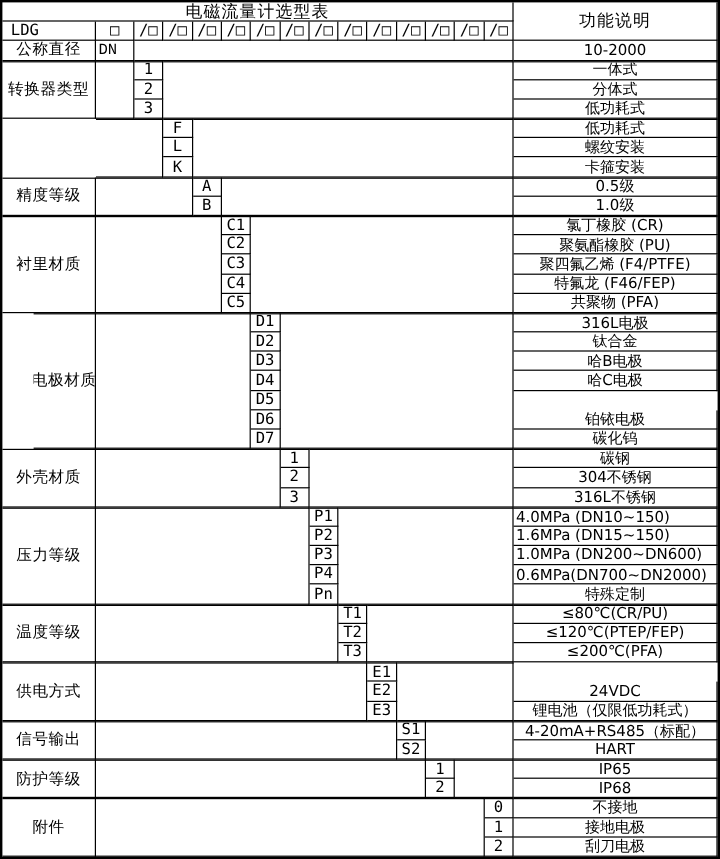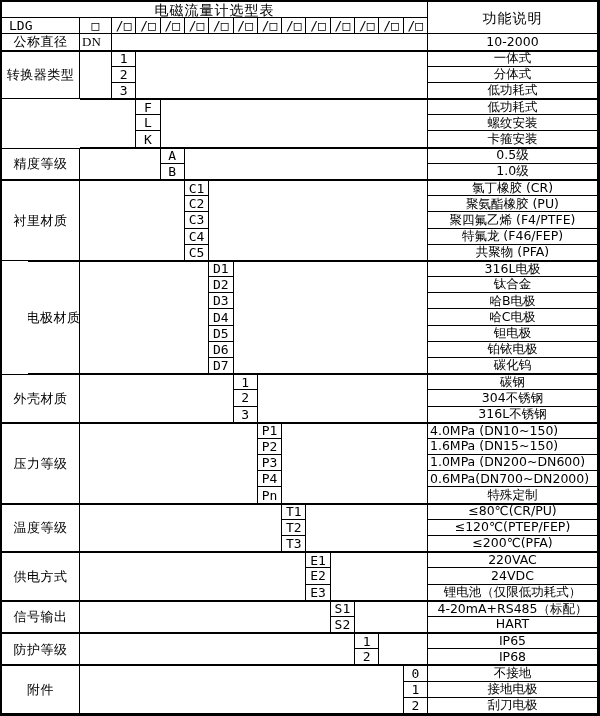--- a/index.html
+++ b/index.html
@@ -29,21 +29,21 @@
     line-height: 1;
   }
   .gt { border-top: 1px solid #000; }           
   .title-cell { grid-column: 1 / 16; grid-row: 1; font-size: 14px; letter-spacing: 1px; }
   .func-header { grid-column: 16; grid-row: 1 / 3; font-size: 14px; letter-spacing: 1px; }
   .ldg { grid-column: 1; grid-row: 2; justify-content: flex-start; padding-left: 7px;
          font-family: "DejaVu Sans Mono", "Liberation Mono", monospace; }
   .model-box { grid-column: 2; grid-row: 2; font-size: 13px; }
   .dn-label { grid-column: 1; grid-row: 3; }
   .dn-code  { grid-column: 2; grid-row: 3; justify-content: flex-start; padding-left: 2px;
-              font-family: Liberation Serif, serif; }
+              font-family: Liberation Mono, monospace; }
   .dn-empty { grid-column: 3 / span 13; grid-row: 3; }
   .dn-desc  { grid-column: 16; grid-row: 3; }
   .box  { font-size: 13px; font-family: "DejaVu Sans Mono", "Liberation Mono", monospace; }
   .code { font-family: "DejaVu Sans Mono", "Liberation Mono", monospace; font-size: 13px; }
   .label { font-size: 13px; letter-spacing: 0.5px; }
   .desc  { font-size: 12.5px; }
   .left  { justify-content: flex-start; padding-left: 2px; text-align: right; }
 </style>
 </head>
 <body>
@@ -111,21 +111,20 @@
     <div class="cell gt" style="grid-area: 17 / 2 / span 7 / span 5;"></div>
     <div class="cell code gt" style="grid-area: 17 / 7;">D1</div>
     <div class="cell desc gt" style="grid-area: 17 / 16;">316L电极</div>
     <div class="cell code" style="grid-area: 18 / 7;">D2</div>
     <div class="cell desc" style="grid-area: 18 / 16;">钛合金</div>
     <div class="cell code" style="grid-area: 19 / 7;">D3</div>
     <div class="cell desc" style="grid-area: 19 / 16;">哈B电极</div>
     <div class="cell code" style="grid-area: 20 / 7;">D4</div>
     <div class="cell desc" style="grid-area: 20 / 16;">哈C电极</div>
     <div class="cell code" style="grid-area: 21 / 7;">D5</div>
-    <div class="cell desc" style="grid-area: 21 / 16;">钽电极</div>
     <div class="cell code" style="grid-area: 22 / 7;">D6</div>
     <div class="cell desc" style="grid-area: 22 / 16;">铂铱电极</div>
     <div class="cell code" style="grid-area: 23 / 7;">D7</div>
     <div class="cell desc" style="grid-area: 23 / 16;">碳化钨</div>
     <div class="cell gt" style="grid-area: 17 / 8 / span 7 / span 8;"></div>
     <div class="cell label gt" style="grid-area: 24 / 1 / span 3;">外壳材质</div>
     <div class="cell gt" style="grid-area: 24 / 2 / span 3 / span 6;"></div>
     <div class="cell code gt" style="grid-area: 24 / 8;">1</div>
     <div class="cell desc gt" style="grid-area: 24 / 16;">碳钢</div>
     <div class="cell code" style="grid-area: 25 / 8;">2</div>
@@ -151,21 +150,20 @@
     <div class="cell code gt" style="grid-area: 32 / 10;">T1</div>
     <div class="cell desc gt" style="grid-area: 32 / 16;">≤80℃(CR/PU)</div>
     <div class="cell code" style="grid-area: 33 / 10;">T2</div>
     <div class="cell desc" style="grid-area: 33 / 16;">≤120℃(PTEP/FEP)</div>
     <div class="cell code" style="grid-area: 34 / 10;">T3</div>
     <div class="cell desc" style="grid-area: 34 / 16;">≤200℃(PFA)</div>
     <div class="cell gt" style="grid-area: 32 / 11 / span 3 / span 5;"></div>
     <div class="cell label gt" style="grid-area: 35 / 1 / span 3;">供电方式</div>
     <div class="cell gt" style="grid-area: 35 / 2 / span 3 / span 9;"></div>
     <div class="cell code gt" style="grid-area: 35 / 11;">E1</div>
-    <div class="cell desc gt" style="grid-area: 35 / 16;">220VAC</div>
     <div class="cell code" style="grid-area: 36 / 11;">E2</div>
     <div class="cell desc" style="grid-area: 36 / 16;">24VDC</div>
     <div class="cell code" style="grid-area: 37 / 11;">E3</div>
     <div class="cell desc" style="grid-area: 37 / 16;">锂电池（仅限低功耗式）</div>
     <div class="cell gt" style="grid-area: 35 / 12 / span 3 / span 4;"></div>
     <div class="cell label gt" style="grid-area: 38 / 1 / span 2;">信号输出</div>
     <div class="cell gt" style="grid-area: 38 / 2 / span 2 / span 10;"></div>
     <div class="cell code gt" style="grid-area: 38 / 12;">S1</div>
     <div class="cell desc gt" style="grid-area: 38 / 16;">4-20mA+RS485（标配）</div>
     <div class="cell code" style="grid-area: 39 / 12;">S2</div>

